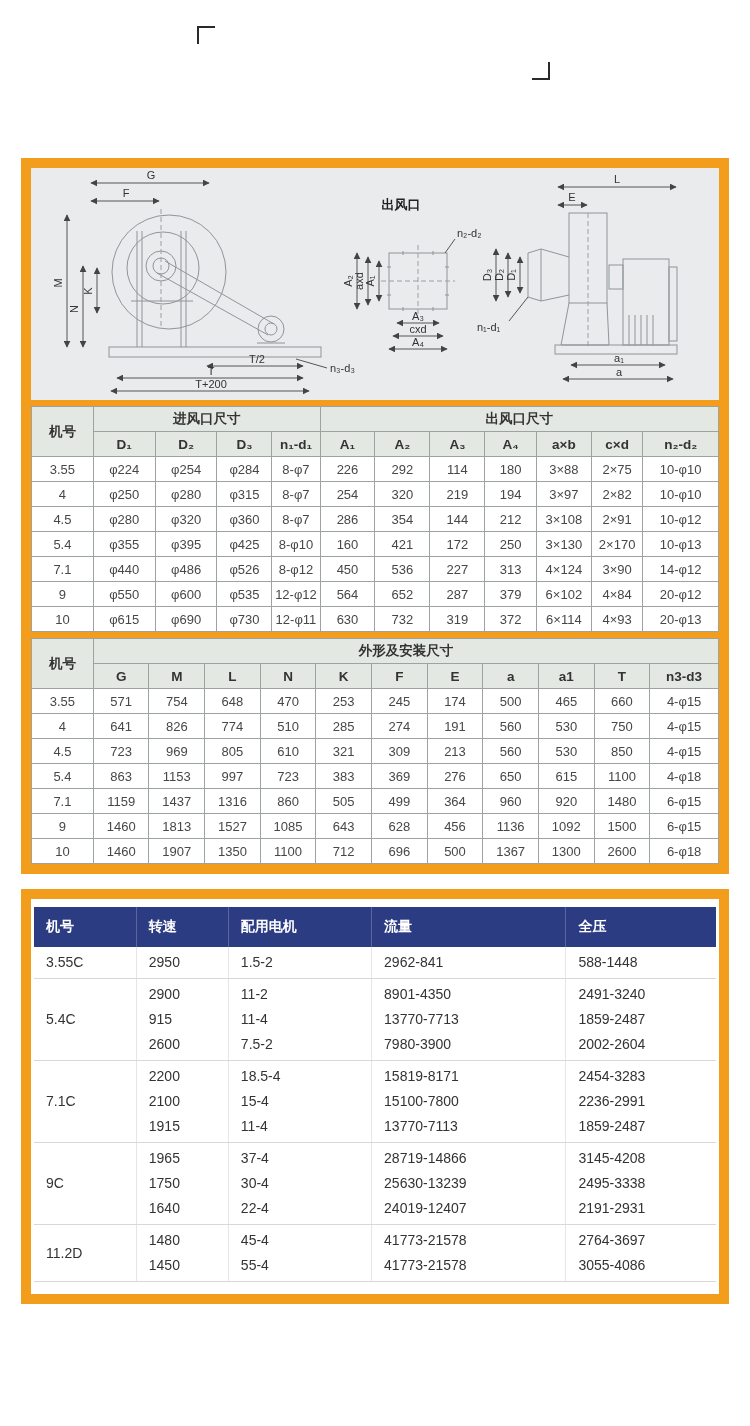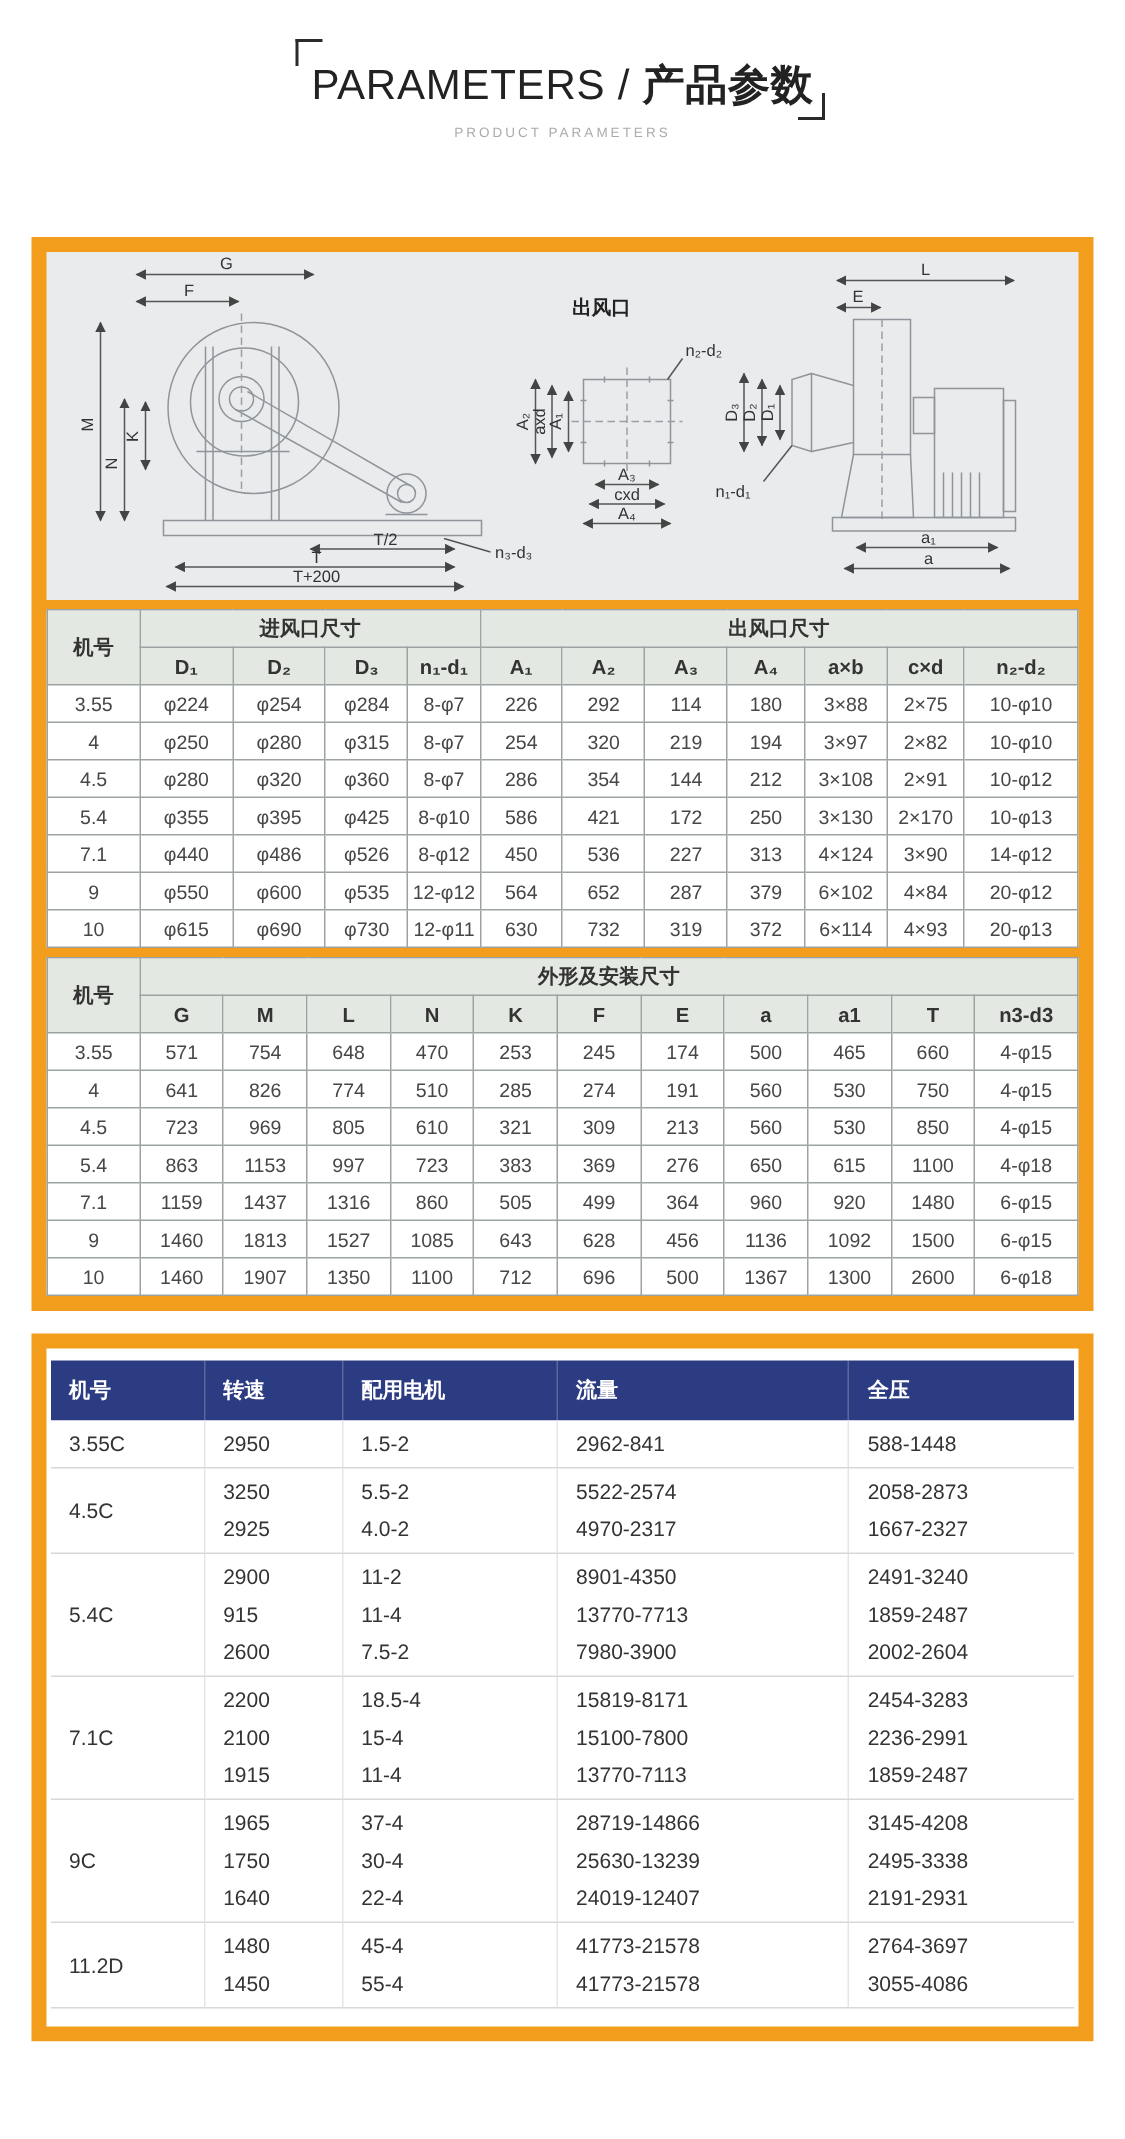--- a/index.html
+++ b/index.html
@@ -49,24 +49,20 @@
     padding:3px 12px;vertical-align:middle;background:#fff}
   .perf-table tbody td:last-child{border-right:none}
   .cl{line-height:25px}
 </style>
 </head>
 <body>
 
 <div class="page-header">
   <span class="bracket-tl"></span>
   <span class="bracket-br"></span>
-  <div class="title-wrap">
-    <div class="title"><span class="en">PARAMETERS</span> <span class="en">/</span> <span class="zh">产品参数</span></div>
-    <div class="subtitle">PRODUCT PARAMETERS</div>
-  </div>
 </div>
 
 <div class="box">
 
   <div class="diagram">
     <svg viewBox="0 0 688 230">
       <defs>
         <marker id="ar" viewBox="0 0 10 10" refX="9" refY="5" markerWidth="7" markerHeight="7" orient="auto-start-reverse">
           <path d="M0,0L10,5L0,10z" fill="#444"></path>
         </marker>
@@ -253,21 +249,21 @@
           <td>3×108</td>
           <td>2×91</td>
           <td>10-φ12</td>
         </tr>
         <tr>
           <td>5.4</td>
           <td>φ355</td>
           <td>φ395</td>
           <td>φ425</td>
           <td>8-φ10</td>
-          <td>586</td>
+          <td>160</td>
           <td>421</td>
           <td>172</td>
           <td>250</td>
           <td>3×130</td>
           <td>2×170</td>
           <td>10-φ13</td>
         </tr>
         <tr>
           <td>7.1</td>
           <td>φ440</td>
@@ -484,41 +480,20 @@
             </td>
             <td>
               <div class="cl">2962-841</div>
             </td>
             <td>
               <div class="cl">588-1448</div>
             </td>
           </tr>
           <tr>
             <td>
-              <div class="cl">4.5C</div>
-            </td>
-            <td>
-              <div class="cl">3250</div>
-              <div class="cl">2925</div>
-            </td>
-            <td>
-              <div class="cl">5.5-2</div>
-              <div class="cl">4.0-2</div>
-            </td>
-            <td>
-              <div class="cl">5522-2574</div>
-              <div class="cl">4970-2317</div>
-            </td>
-            <td>
-              <div class="cl">2058-2873</div>
-              <div class="cl">1667-2327</div>
-            </td>
-          </tr>
-          <tr>
-            <td>
               <div class="cl">5.4C</div>
             </td>
             <td>
               <div class="cl">2900</div>
               <div class="cl">915</div>
               <div class="cl">2600</div>
             </td>
             <td>
               <div class="cl">11-2</div>
               <div class="cl">11-4</div>

